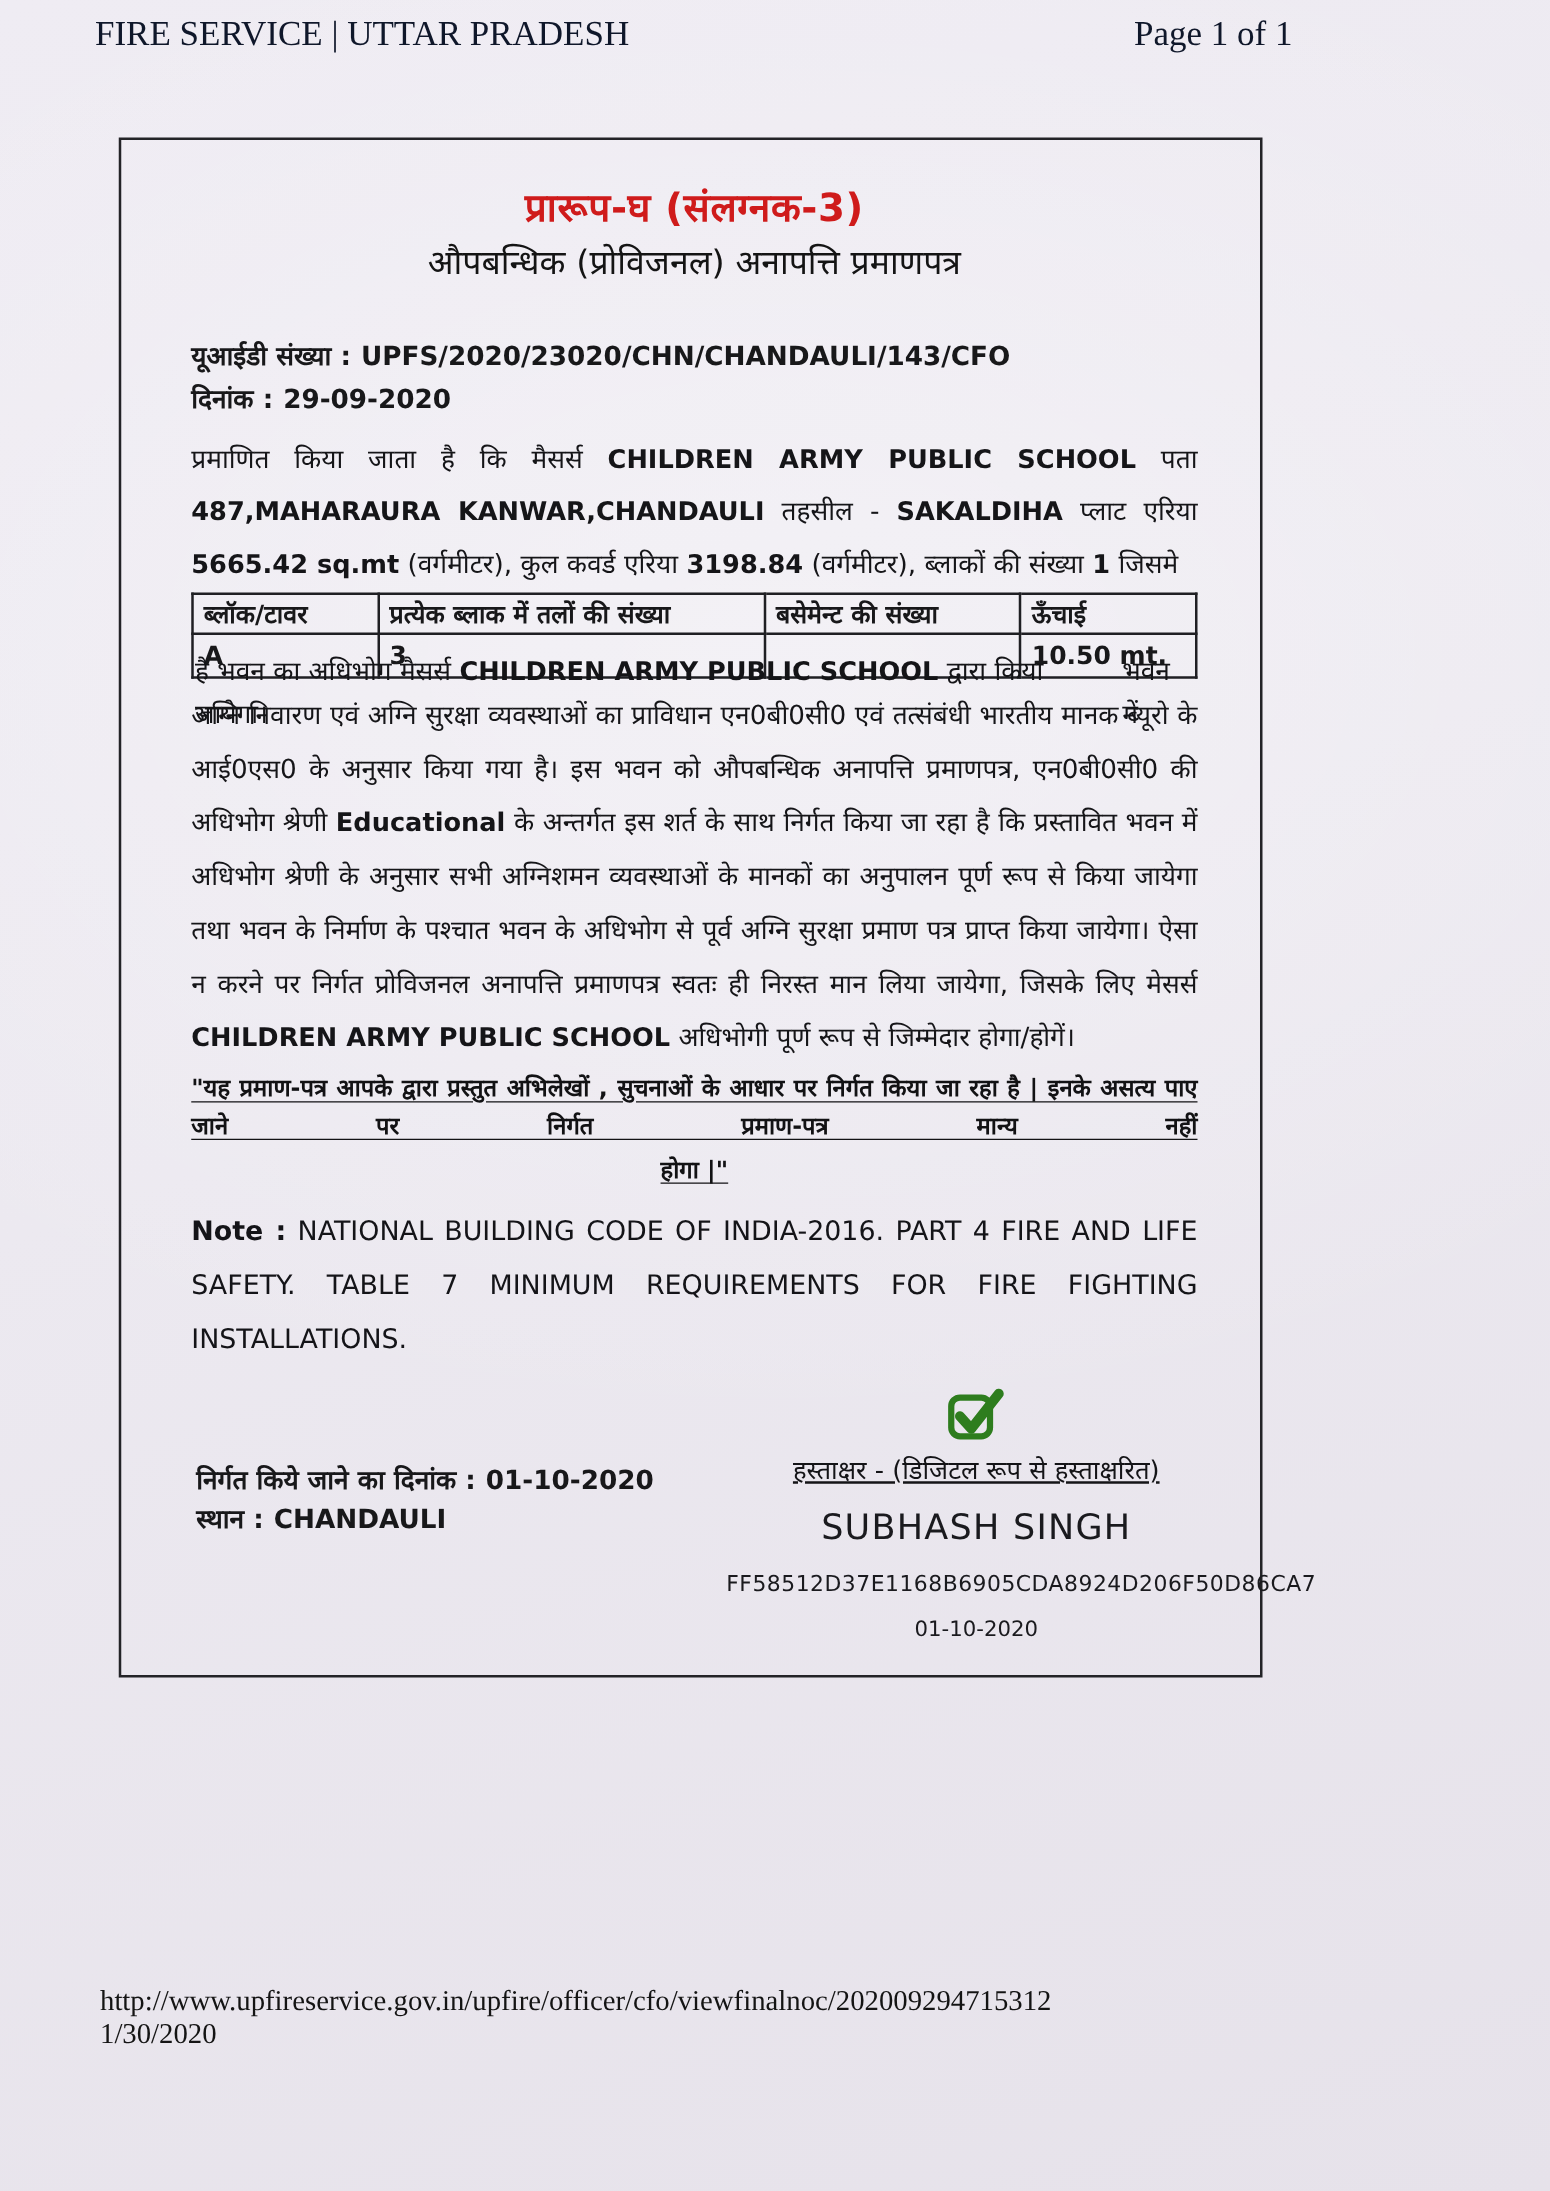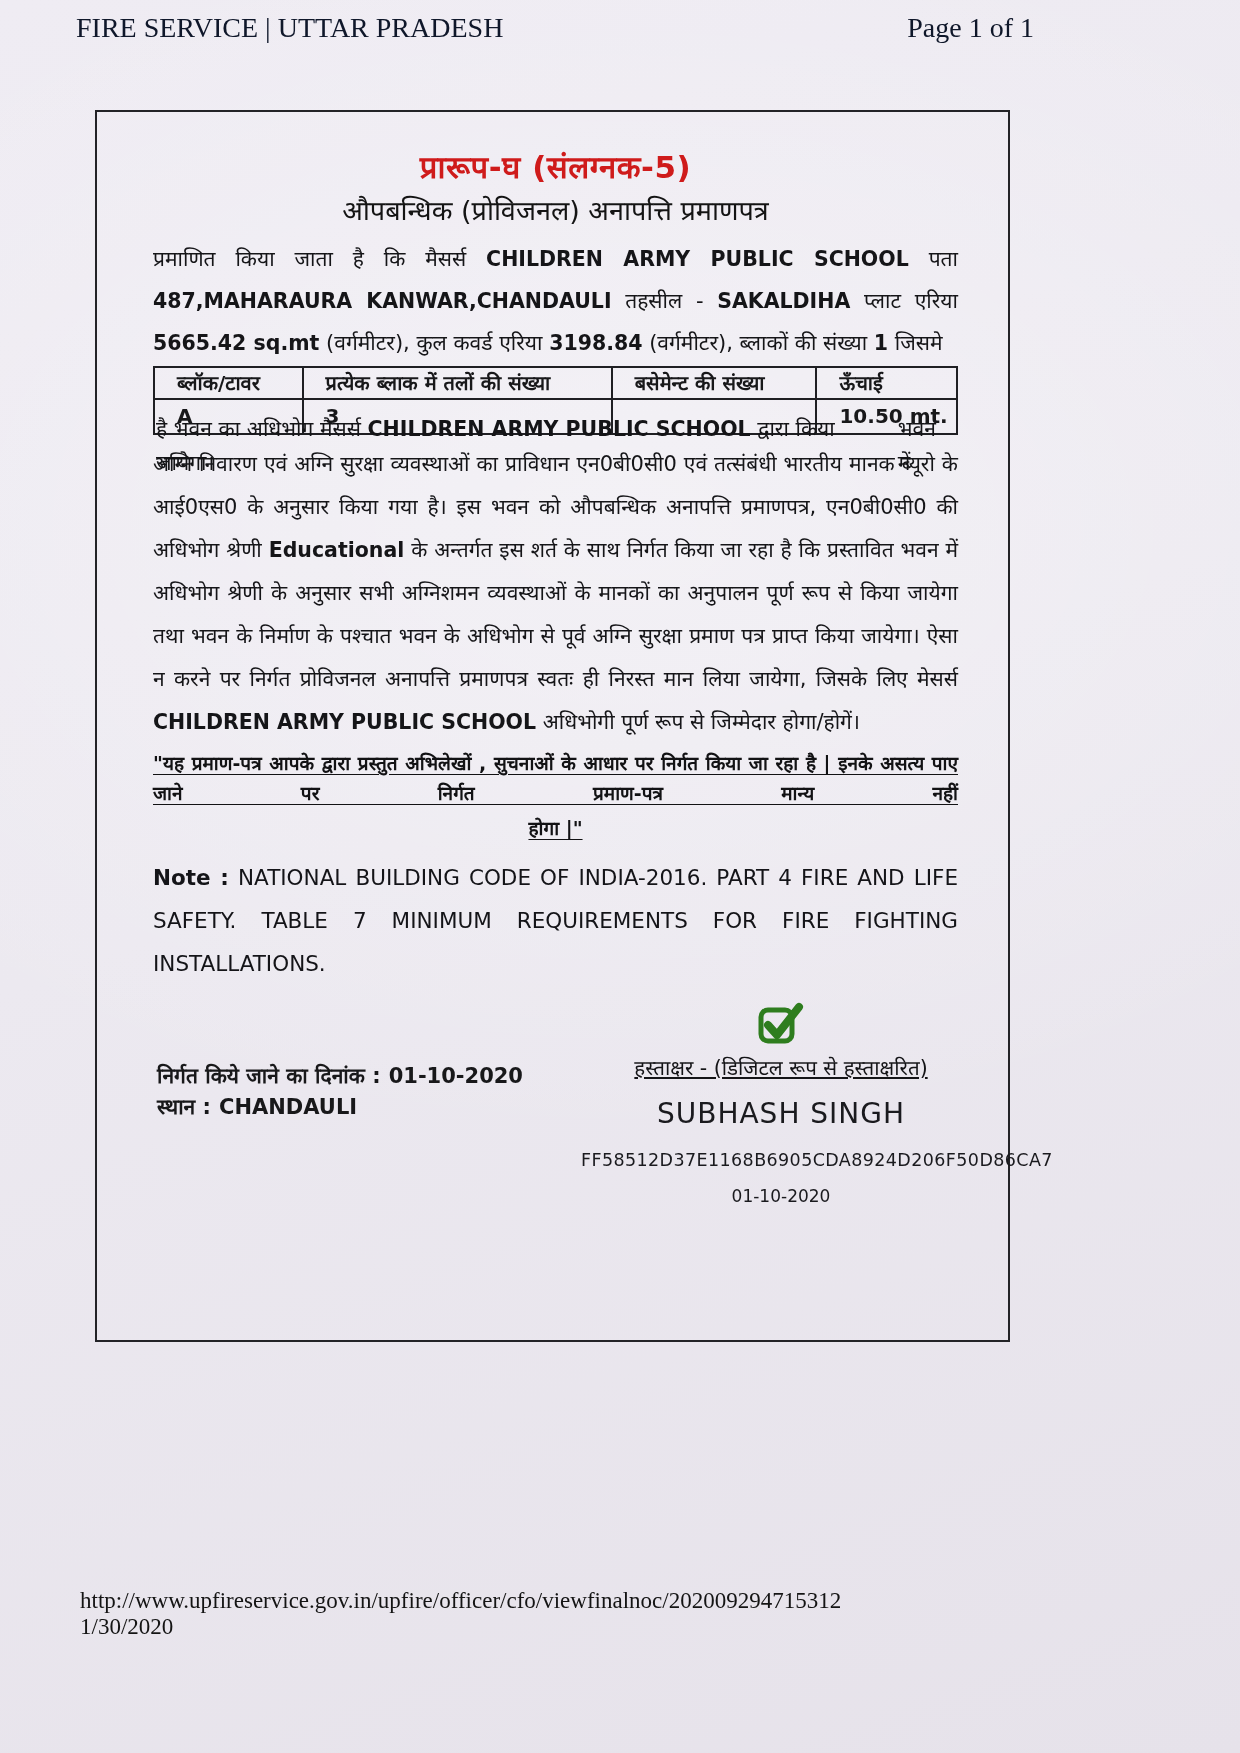--- a/index.html
+++ b/index.html
@@ -27,21 +27,21 @@
   }
   .doc-subtitle{text-align:center;font-size:27px;margin-top:8px;color:#141414;line-height:34px;}
   .meta{margin-top:40px;font-weight:700;font-size:21px;line-height:34px;}
   .meta .val{margin-left:8px;}
   .para{font-size:21px;text-align:justify;color:#151518;margin:0;}
   .para-1{margin-top:10px;line-height:42px;}
   .para-2{margin-top:8px;line-height:43px;}
   .b{font-weight:700;font-size:20.5px;}
   .table-wrap{position:relative;margin-top:2px;}
   table{width:100%;border-collapse:collapse;table-layout:fixed;}
-  th,td{border:2px solid #1f1f23;padding:0 22px;text-align:left;overflow:hidden;white-space:nowrap;}
+  th,td{border:2px solid #1f1f23;padding:0 8px;text-align:left;overflow:hidden;white-space:nowrap;}
   th{font-size:20px;font-weight:700;height:30px;line-height:30px;}
   td{font-size:20px;font-weight:700;height:33px;line-height:33px;}
   .overlay{
     position:absolute;left:3px;right:3px;top:46px;height:34px;line-height:34px;
     display:flex;justify-content:space-between;font-size:21px;color:#141417;
     pointer-events:none;
   }
   .decl{font-size:19px;font-weight:700;color:#121214;margin-top:4px;}
   .decl .u{text-decoration:underline;text-underline-offset:4px;}
   .decl-1{text-align:justify;text-align-last:justify;line-height:30px;}
@@ -69,23 +69,27 @@
 </head>
 <body>
 
 <div class="page-header">
   <span>FIRE SERVICE | UTTAR PRADESH</span>
   <span>Page 1 of 1</span>
 </div>
 
 <div class="frame">
 
-  <div class="doc-title">प्रारूप-घ (संलग्नक-5)</div>
+  <div class="doc-title">प्रारूप-घ (संलग्नक-3)</div>
   <div class="doc-subtitle">औपबन्धिक (प्रोविजनल) अनापत्ति प्रमाणपत्र</div>
 
+  <div class="meta">
+    <div><span>यूआईडी संख्या :</span><span class="val">UPFS/2020/23020/CHN/CHANDAULI/143/CFO</span></div>
+    <div><span>दिनांक :</span><span class="val">29-09-2020</span></div>
+  </div>
 
   <p class="para para-1"><span>प्रमाणित किया जाता है कि मैसर्स </span><span class="b">CHILDREN ARMY PUBLIC SCHOOL</span><span> पता </span><span class="b">487,MAHARAURA KANWAR,CHANDAULI</span><span> तहसील - </span><span class="b">SAKALDIHA</span><span> प्लाट एरिया </span><span class="b">5665.42 sq.mt</span><span> (वर्गमीटर), कुल कवर्ड एरिया </span><span class="b">3198.84</span><span> (वर्गमीटर), ब्लाकों की संख्या </span><span class="b">1</span><span> जिसमे</span></p>
 
   <div class="table-wrap">
     <table>
       <colgroup>
           <col style="width:18.5%">
           <col style="width:38.5%">
           <col style="width:25.5%">
           <col style="width:17.5%">

